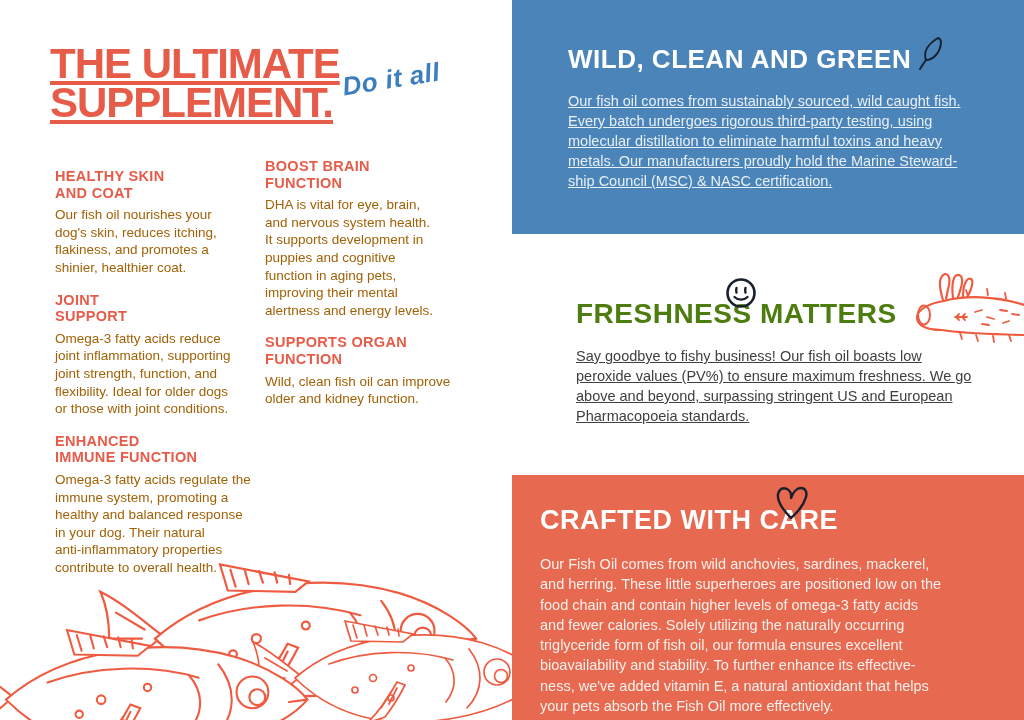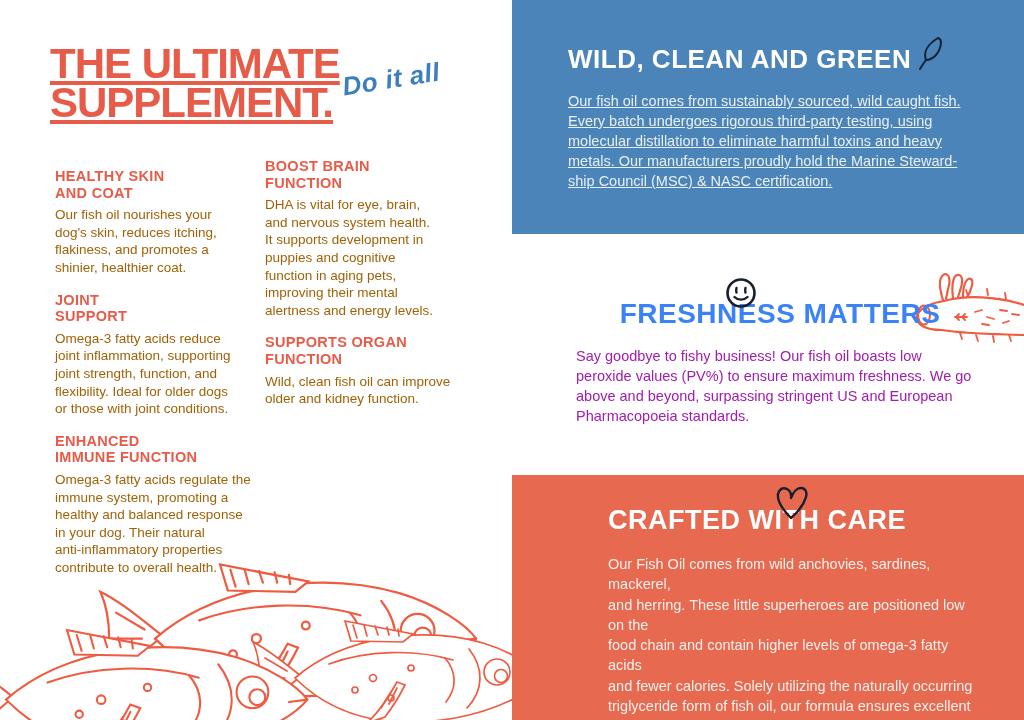--- a/index.html
+++ b/index.html
@@ -43,30 +43,30 @@
   .blue-box p {
     margin:16px 0 0 0; color:#E9F0F5; font-size:14.5px; line-height:1.38;text-decoration:underline;
   }
   .leaf-icon { position:absolute; left:406px; top:36px; }
 
   .freshness {
     position:absolute; left:512px; top:276px; width:512px;
     box-sizing:border-box; padding:0 40px 0 64px;
   }
   .freshness h2 {
-    margin:22px 0 0 0; color:#3b82f6; font-size:28px; letter-spacing:0.5px; font-weight:bold;
-    position:relative; z-index:1;text-align:center;
-  }
-  .freshness p { margin:16px 0 0 0; color:#a21caf; font-size:14.5px; line-height:1.38; }
+    margin:22px 0 0 0; color:#4d7c0f; font-size:28px; letter-spacing:0.5px; font-weight:bold;
+    position:relative; z-index:1;
+  }
+  .freshness p { margin:16px 0 0 0; color:#404040; font-size:14.5px; line-height:1.38;text-decoration:underline; }
   .smiley-icon { position:absolute; left:212px; top:0px; z-index:2; }
   .ok-hand { position:absolute; left:908px; top:272px; }
 
   .coral-box {
     position:absolute; left:512px; top:475px; width:512px; height:245px;
-    background:#E76950; box-sizing:border-box; padding:30px 40px 0 96px;
+    background:#E76950; box-sizing:border-box; padding:30px 40px 0 28px;
   }
   .coral-box h2 {
     margin:0; color:#ffffff; font-size:27px; letter-spacing:0.5px; font-weight:bold;
     position:relative; z-index:1;
   }
   .coral-box p { margin:18px 0 0 0; color:#F8F0EC; font-size:14.5px; line-height:1.4; }
   .heart-icon { position:absolute; left:262px; top:8px; z-index:2; }
 
   
   .fish-art { position:absolute; left:0; top:558px; width:512px; height:162px; overflow:hidden; }

